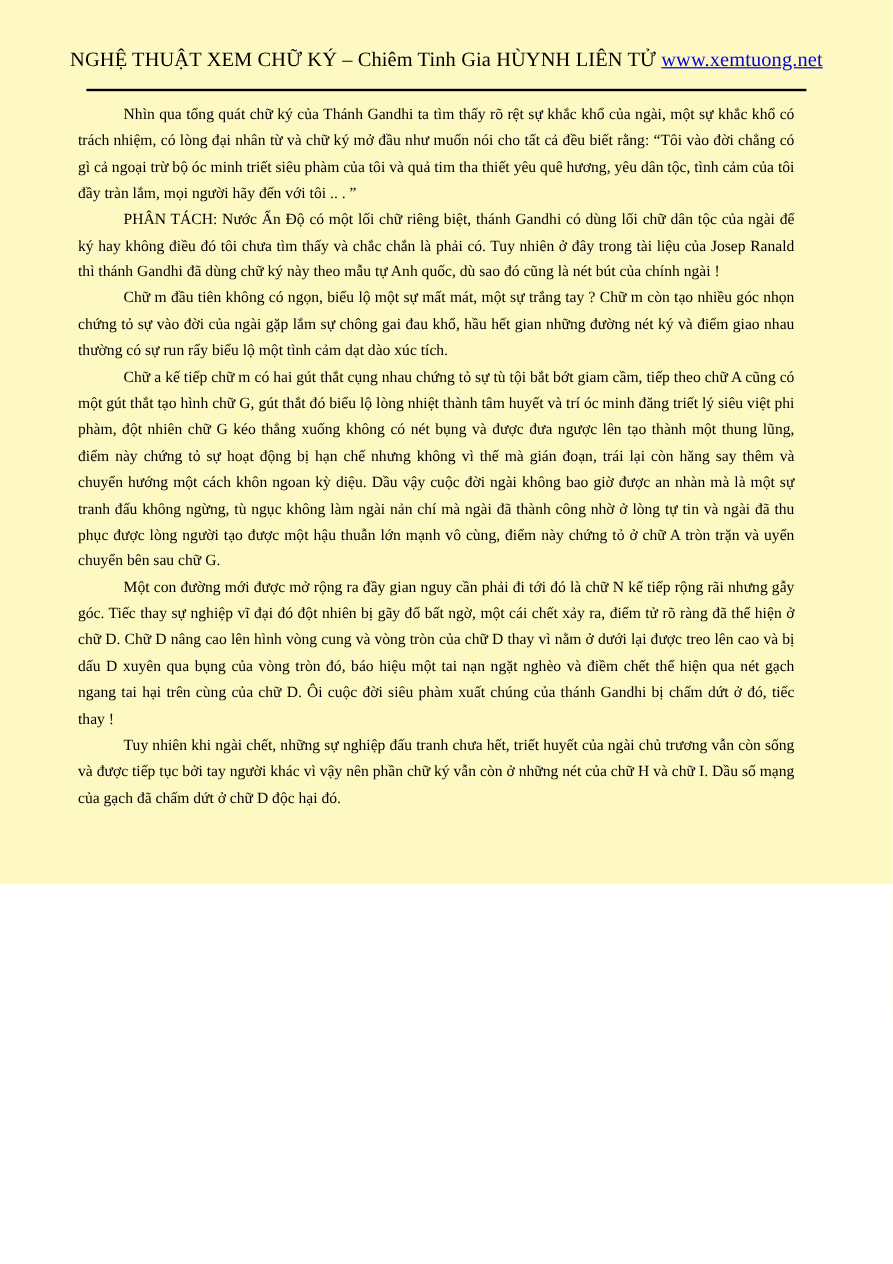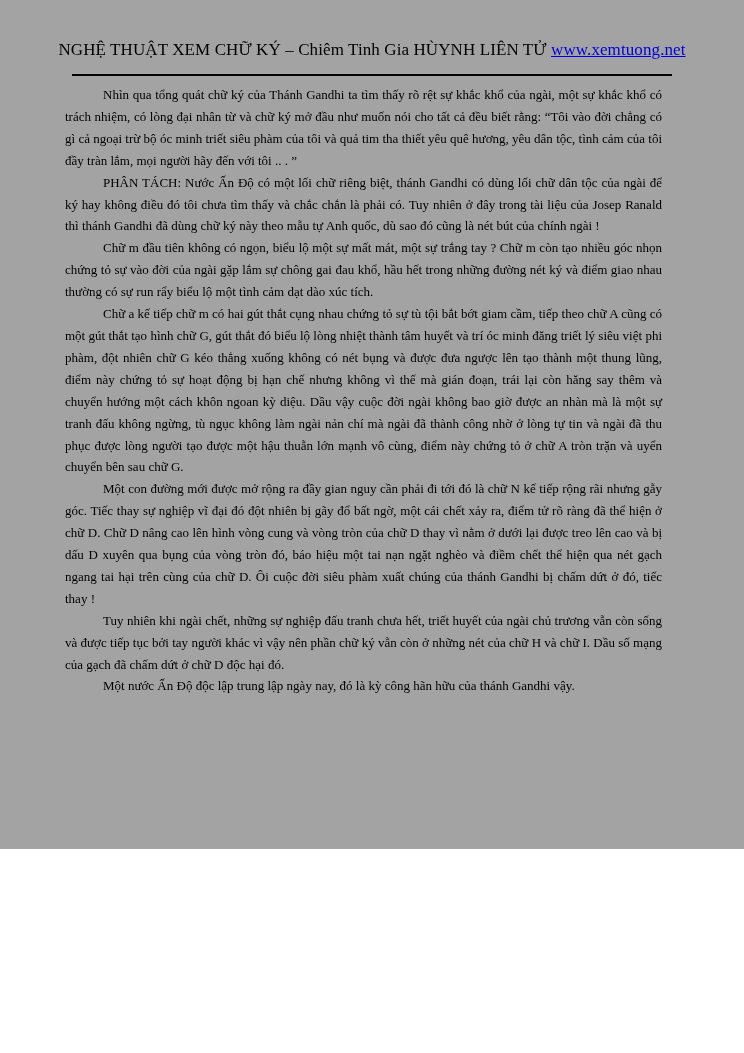--- a/index.html
+++ b/index.html
@@ -1,20 +1,20 @@
 <!DOCTYPE html>
 <html><head>
 <meta charset="utf-8">
 <style>
   html, body { margin: 0; padding: 0; background: #ffffff; }
   .page {
     position: relative;
     width: 744px;
-    height: 849px;
-    background: #a3a3a3;
+    height: 737px;
+    background: #fef9c3;
     color: #000000;
     font-family: "Liberation Serif", "DejaVu Serif", serif;
     overflow: hidden;
   }
   .header {
     position: absolute;
     top: 40px;
     left: 0;
     width: 100%;
     text-align: center;
@@ -75,25 +75,24 @@
   <div class="header">
     <span>NGHỆ THUẬT XEM CHỮ KÝ – Chiêm Tinh Gia HÙYNH LIÊN TỬ</span>
     <a>www.xemtuong.net</a>
   </div>
 
   <div class="rule"></div>
 
   <div class="content">
     <p>Nhìn qua tổng quát chữ ký của Thánh Gandhi ta tìm thấy rõ rệt sự khắc khổ của ngài, một sự khắc khổ có trách nhiệm, có lòng đại nhân từ  và chữ ký mở đầu như muốn nói cho tất cả đều biết rằng:  “Tôi vào đời chẳng có gì cả ngoại trừ bộ óc minh triết siêu phàm của tôi và quả tim tha thiết yêu quê hương, yêu dân tộc, tình cảm của tôi đầy tràn lắm, mọi người hãy đến với tôi .. .  ”</p>
     <p><b>PHÂN TÁCH:</b> <span>Nước Ấn Độ có một lối chữ riêng biệt, thánh Gandhi có dùng lối chữ dân tộc của ngài để ký hay không điều đó tôi chưa tìm thấy và chắc chắn là phải có. Tuy nhiên ở đây trong tài liệu của Josep Ranald thì thánh Gandhi đã dùng chữ ký này theo mẫu tự Anh quốc, dù sao đó cũng là nét bút của chính ngài !</span></p>
-    <p>Chữ m đầu tiên không có ngọn, biểu lộ một sự mất mát, một sự trắng tay ? Chữ m còn tạo nhiều góc nhọn chứng tỏ sự vào đời của ngài gặp lắm sự chông gai đau khổ, hầu hết trong những đường nét ký và điểm giao nhau thường có sự run rẩy biểu lộ một tình cảm dạt dào xúc tích.</p>
+    <p>Chữ m đầu tiên không có ngọn, biểu lộ một sự mất mát, một sự trắng tay ? Chữ m còn tạo nhiều góc nhọn chứng tỏ sự vào đời của ngài gặp lắm sự chông gai đau khổ, hầu hết gian những đường nét ký và điểm giao nhau thường có sự run rẩy biểu lộ một tình cảm dạt dào xúc tích.</p>
     <p>Chữ a kế tiếp chữ m có hai gút thắt cụng nhau chứng tỏ sự tù tội bắt bớt giam cầm, tiếp theo chữ A cũng có một gút thắt tạo hình chữ G, gút thắt đó biểu lộ lòng nhiệt thành tâm huyết và trí óc minh đăng triết lý siêu việt phi phàm, đột nhiên chữ G kéo thẳng xuống không có nét bụng và được đưa ngược lên tạo thành một thung lũng, điểm này chứng tỏ sự hoạt động bị hạn chế nhưng không vì thế mà gián đoạn, trái lại còn hăng say thêm và chuyển hướng một cách khôn ngoan kỳ diệu. Dầu vậy cuộc đời ngài không bao giờ được an nhàn mà là một sự tranh đấu không ngừng, tù ngục không làm ngài nản chí mà ngài đã thành công nhờ ở lòng tự tin và ngài đã thu phục được lòng người tạo được một hậu thuẫn lớn mạnh vô cùng, điểm này chứng tỏ ở chữ A tròn trặn và uyển chuyển bên sau chữ G.</p>
     <p>Một con đường mới được mở rộng ra đầy gian nguy cần phải đi tới đó là chữ N kế tiếp rộng rãi nhưng gẫy góc. Tiếc thay sự nghiệp vĩ đại đó đột nhiên bị gãy đổ bất ngờ, một cái chết xảy ra, điểm tử rõ ràng đã thể hiện ở chữ D. Chữ D nâng cao lên hình vòng cung và vòng tròn của chữ D thay vì nằm ở dưới lại được treo lên cao và bị dấu D xuyên qua bụng của vòng tròn đó, báo hiệu một tai nạn ngặt nghèo và điềm chết thể hiện qua nét gạch ngang tai hại trên cùng của chữ D. Ôi cuộc đời siêu phàm xuất chúng của thánh Gandhi bị chấm dứt ở đó, tiếc thay !</p>
     <p>Tuy nhiên khi ngài chết, những sự nghiệp đấu tranh chưa hết, triết huyết của ngài chủ trương vẫn còn sống và được tiếp tục bởi tay người khác vì vậy nên phần chữ ký vẫn còn ở những nét của chữ H và chữ I. Dầu số mạng của gạch đã chấm dứt ở chữ D độc hại đó.</p>
-    <p>Một nước Ấn Độ độc lập trung lập ngày nay, đó là kỳ công hãn hữu của thánh Gandhi vậy.</p>
   </div>
 
   <div class="section-heading">
   </div>
 
   <div class="page-number">31</div>
 
 </div>
 
 </body></html>

